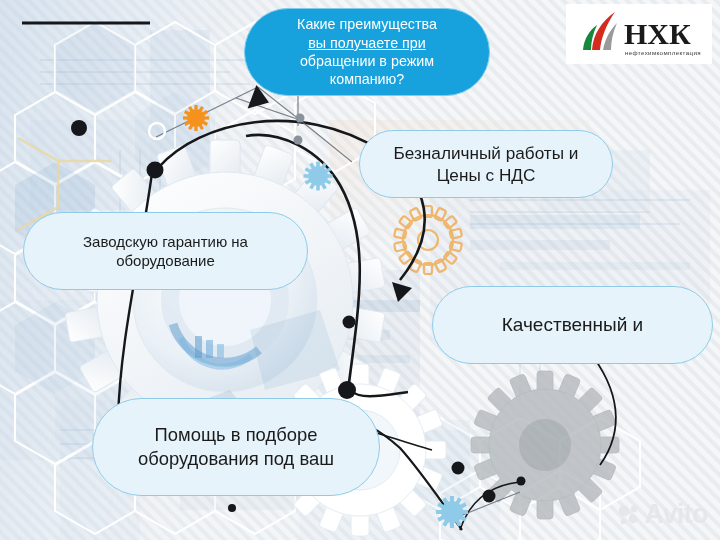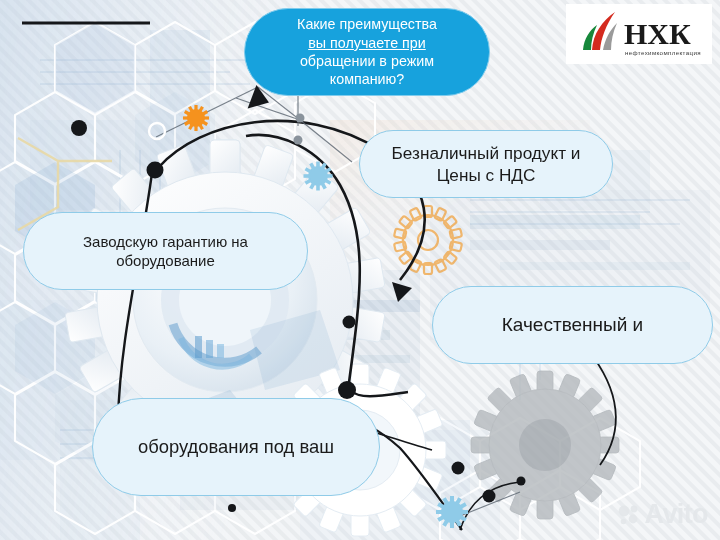--- a/index.html
+++ b/index.html
@@ -389,40 +389,41 @@
     <span>
       <span style="display: block;">Какие преимущества</span>
       <span style="display: block; text-decoration: underline;">вы получаете при</span>
       <span style="display: block;">обращении в режим</span>
       <span style="display: block;">компанию?</span>
     </span>
   </div>
 
   <div class="bubble light" id="bubble-payment">
     <span>
-      <span style="display: block;">Безналичный продукт и</span>
+      <span style="display: block;">Безналичный работы и</span>
       <span style="display: block;">Цены с НДС</span>
     </span>
   </div>
 
   <div class="bubble light" id="bubble-warranty">
     <span>
       <span style="display: block;">Заводскую гарантию на</span>
       <span style="display: block;">оборудование</span>
     </span>
   </div>
 
   <div class="bubble light" id="bubble-quality">
     <span>
       <span style="display: block;">Качественный и</span>
     </span>
   </div>
 
   <div class="bubble light" id="bubble-selection">
     <span>
+      <span style="display: block;">Помощь в подборе</span>
       <span style="display: block;">оборудования под ваш</span>
     </span>
   </div>
 
   <div id="logo-box">
     <svg id="logo-svg" viewBox="0 0 146 60">
       <rect x="0" y="0" width="146" height="60" fill="#ffffff"></rect>
       <g>
         <path d="M17 46 C 18 34, 24 26, 31 21 C 27 29, 25 38, 25 46 Z" fill="#17883b"></path>
         <path d="M26 46 C 27 30, 36 17, 49 8 C 40 21, 35 34, 34 46 Z" fill="#d42b1f"></path>

